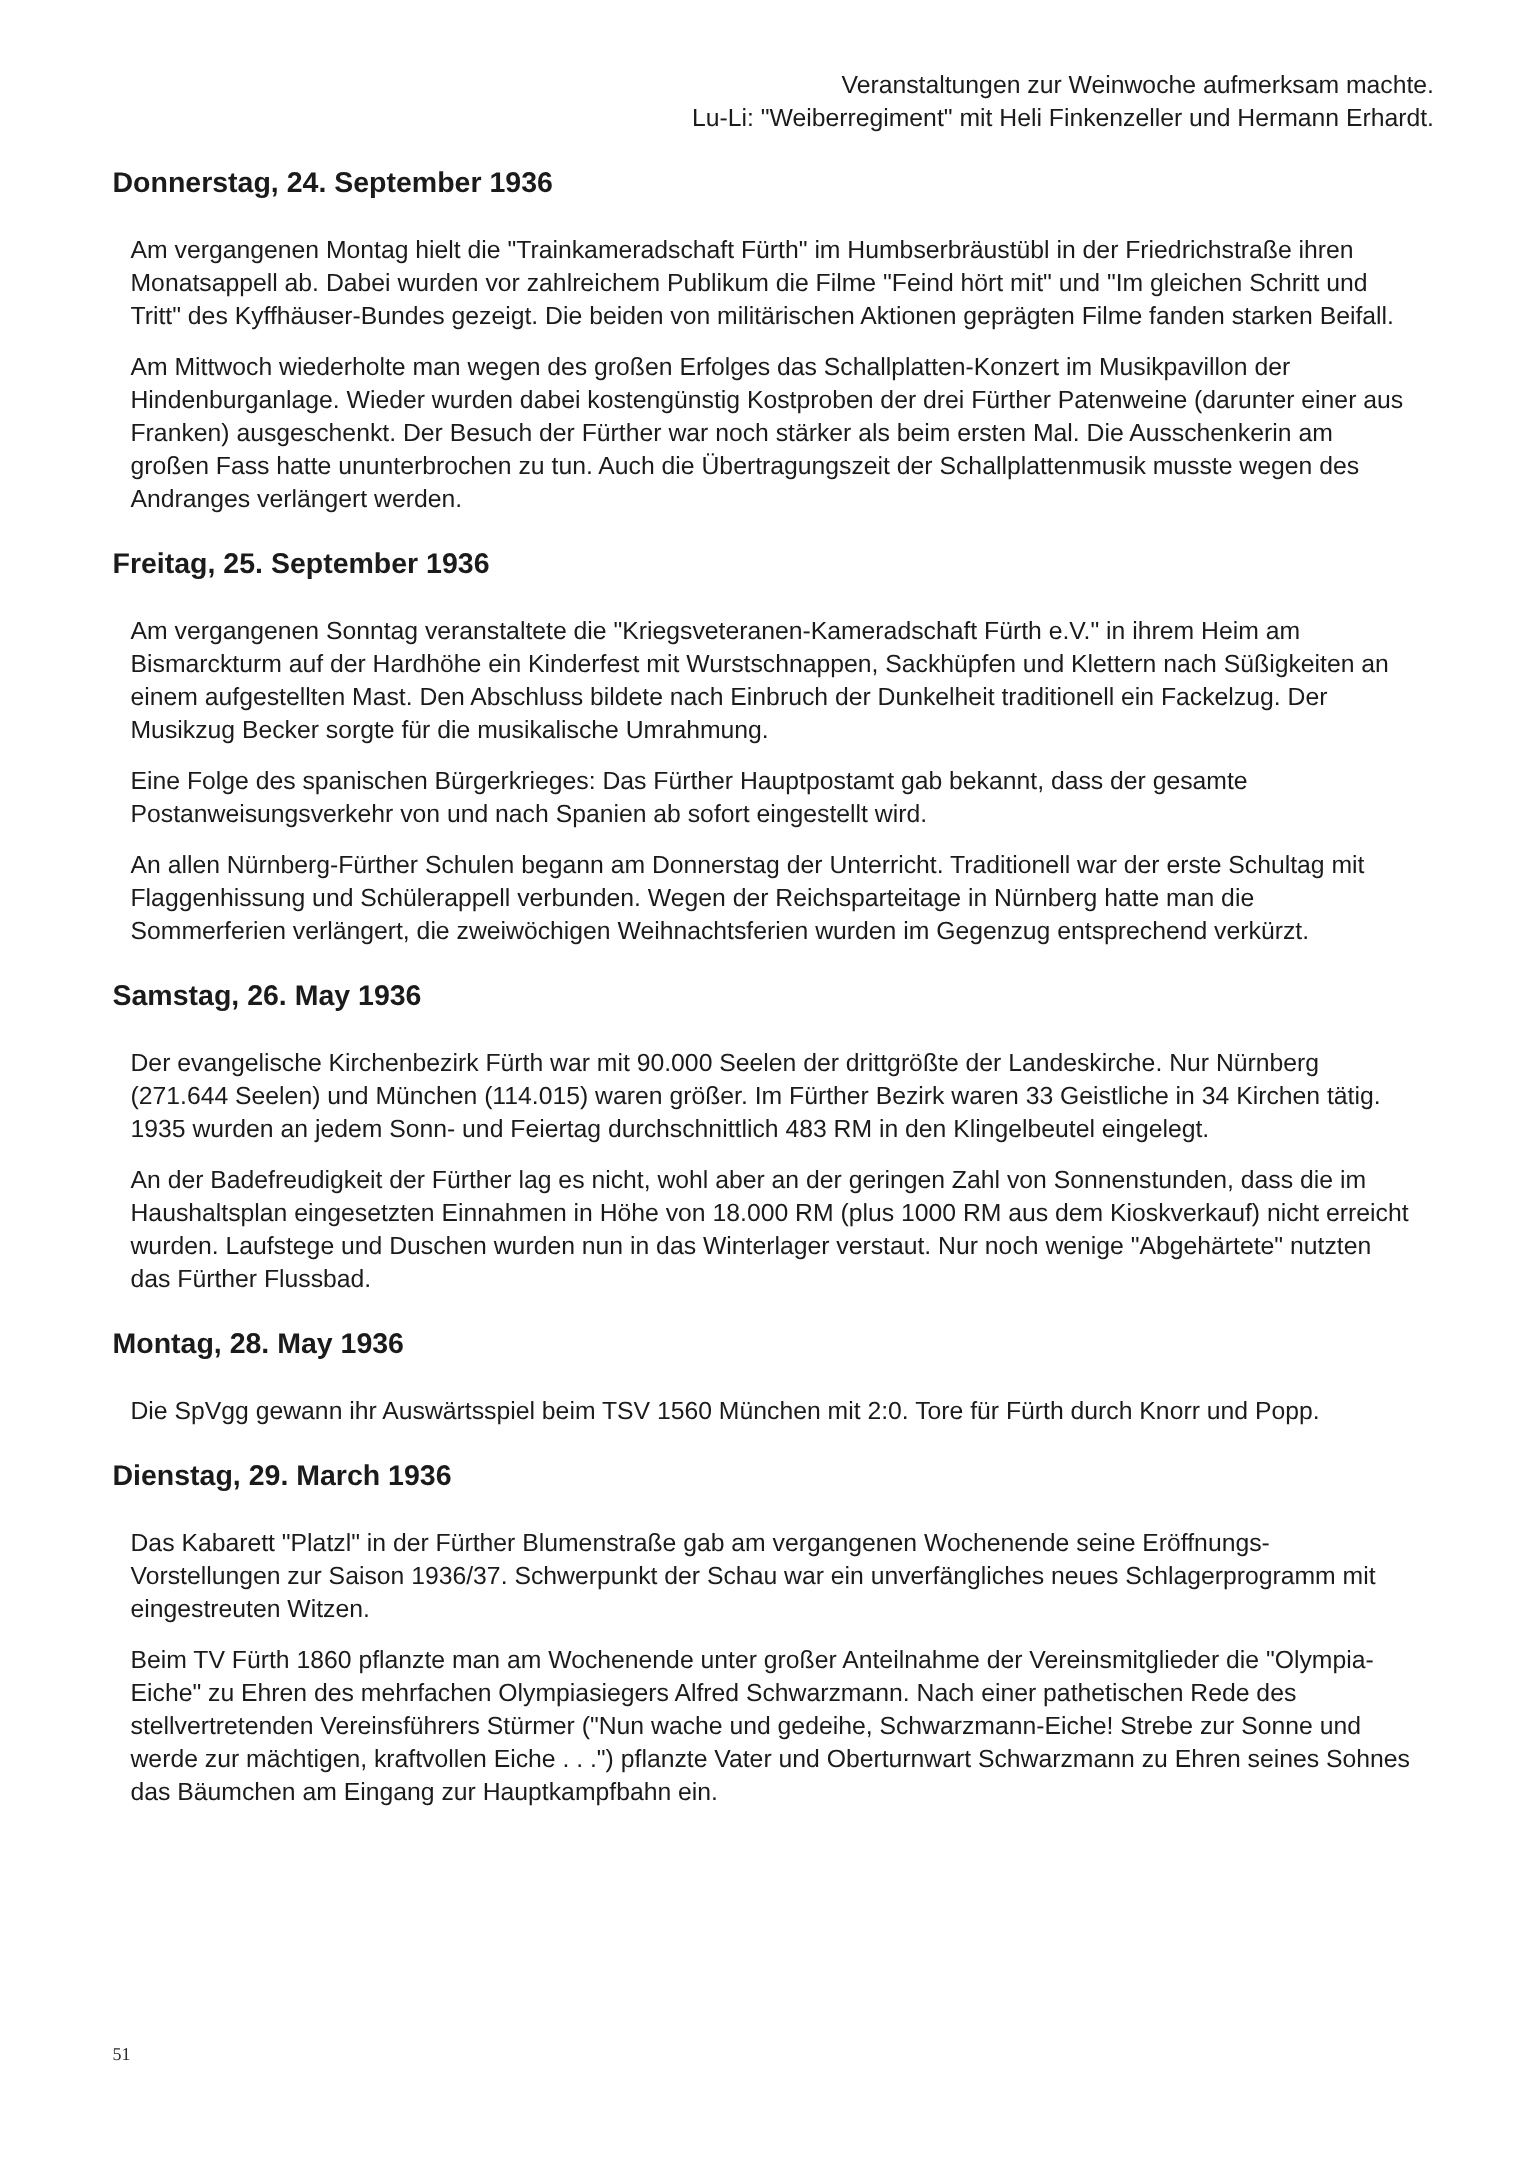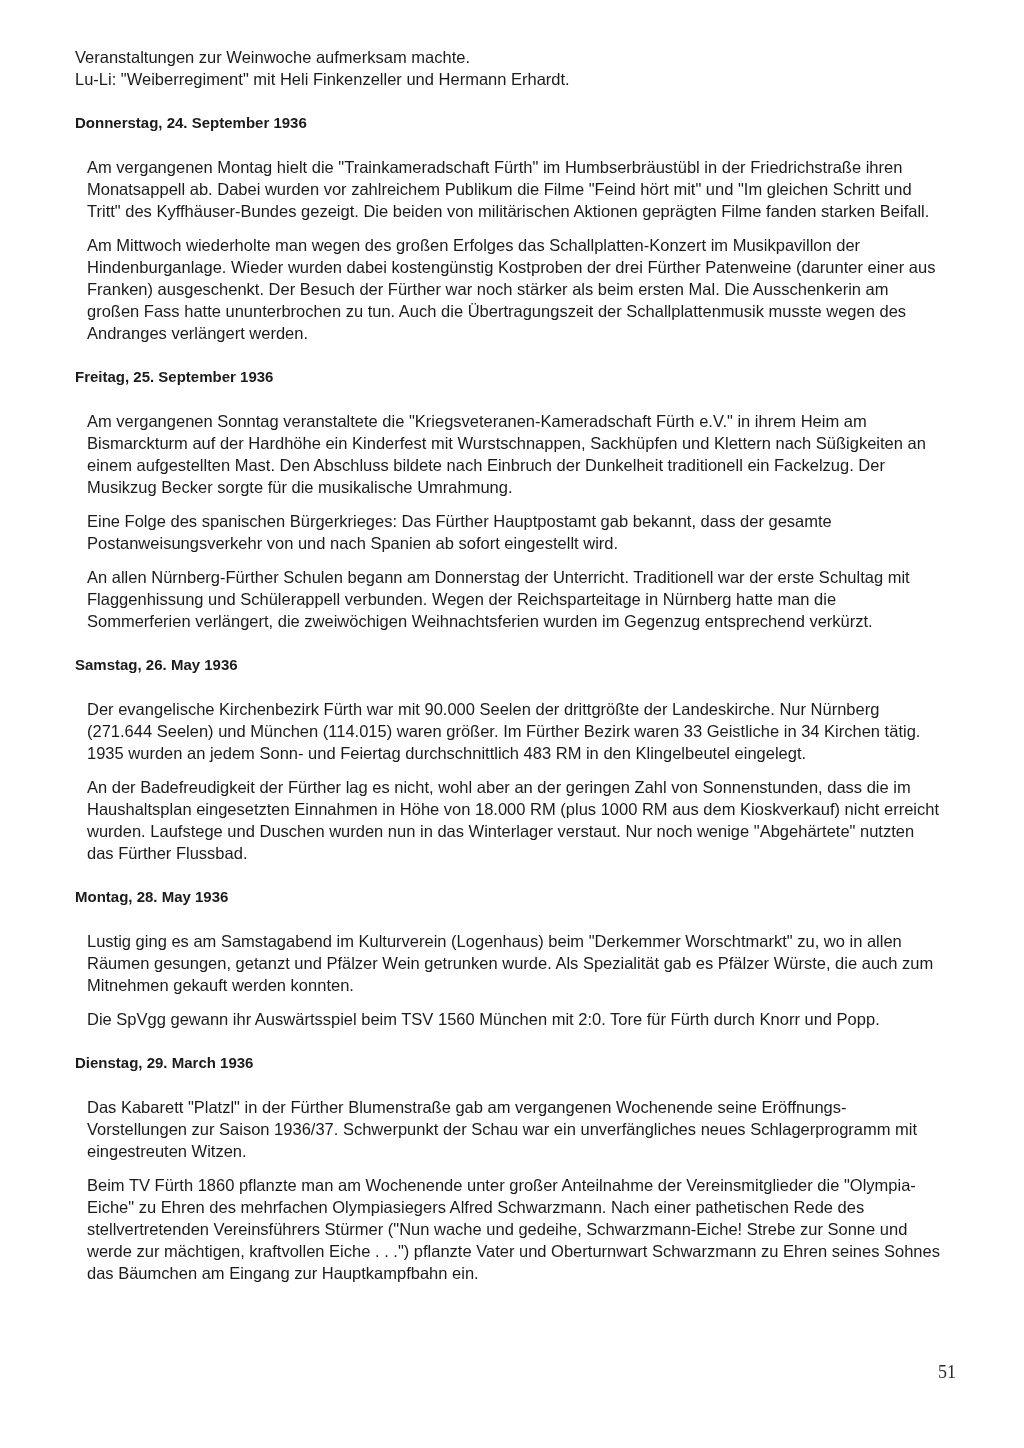--- a/index.html
+++ b/index.html
@@ -18,38 +18,39 @@
   .page {
     position: absolute;
     left: 75px;
     top: 46px;
     width: 881px;
     font-size: 16.5px;
     line-height: 22px;
   }
   .intro-line {
     margin: 0;
+    text-align: right;
   }
   .section-heading {
-    font-size: 15px;
+    font-size: 19px;
     line-height: 22px;
     font-weight: bold;
     margin: 22px 0 22px 0;
   }
   .entry {
     margin: 12px;
   }
   .footer {
     position: absolute;
     left: 75px;
     top: 1362px;
     width: 881px;
-    text-align: right;
+    text-align: left;
     font-family: "Liberation Serif", serif;
-    font-size: 18px;
+    font-size: 12px;
     color: #2a2a2a;
   }
 </style>
 </head>
 <body>
 
 <div class="page">
   <div>
       <div class="intro-line">Veranstaltungen zur Weinwoche aufmerksam machte.</div>
       <div class="intro-line">Lu-Li: "Weiberregiment" mit Heli Finkenzeller und Hermann Erhardt.</div>
@@ -59,21 +60,20 @@
       <p class="entry">Am vergangenen Montag hielt die "Trainkameradschaft Fürth" im Humbserbräustübl in der Friedrichstraße ihren Monatsappell ab. Dabei wurden vor zahlreichem Publikum die Filme "Feind hört mit" und "Im gleichen Schritt und Tritt" des Kyffhäuser-Bundes gezeigt. Die beiden von militärischen Aktionen geprägten Filme fanden starken Beifall.</p>
       <p class="entry">Am Mittwoch wiederholte man wegen des großen Erfolges das Schallplatten-Konzert im Musikpavillon der Hindenburganlage. Wieder wurden dabei kostengünstig Kostproben der drei Fürther Patenweine (darunter einer aus Franken) ausgeschenkt. Der Besuch der Fürther war noch stärker als beim ersten Mal. Die Ausschenkerin am großen Fass hatte ununterbrochen zu tun. Auch die Übertragungszeit der Schallplattenmusik musste wegen des Andranges verlängert werden.</p>
       <h2 class="section-heading">Freitag, 25. September 1936</h2>
       <p class="entry">Am vergangenen Sonntag veranstaltete die "Kriegsveteranen-Kameradschaft Fürth e.V." in ihrem Heim am Bismarckturm auf der Hardhöhe ein Kinderfest mit Wurstschnappen, Sackhüpfen und Klettern nach Süßigkeiten an einem aufgestellten Mast. Den Abschluss bildete nach Einbruch der Dunkelheit traditionell ein Fackelzug. Der Musikzug Becker sorgte für die musikalische Umrahmung.</p>
       <p class="entry">Eine Folge des spanischen Bürgerkrieges: Das Fürther Hauptpostamt gab bekannt, dass der gesamte Postanweisungsverkehr von und nach Spanien ab sofort eingestellt wird.</p>
       <p class="entry">An allen Nürnberg-Fürther Schulen begann am Donnerstag der Unterricht. Traditionell war der erste Schultag mit Flaggenhissung und Schülerappell verbunden. Wegen der Reichsparteitage in Nürnberg hatte man die Sommerferien verlängert, die zweiwöchigen Weihnachtsferien wurden im Gegenzug entsprechend verkürzt.</p>
       <h2 class="section-heading">Samstag, 26. May 1936</h2>
       <p class="entry">Der evangelische Kirchenbezirk Fürth war mit 90.000 Seelen der drittgrößte der Landeskirche. Nur Nürnberg (271.644 Seelen) und München (114.015) waren größer. Im Fürther Bezirk waren 33 Geistliche in 34 Kirchen tätig. 1935 wurden an jedem Sonn- und Feiertag durchschnittlich 483 RM in den Klingelbeutel eingelegt.</p>
       <p class="entry">An der Badefreudigkeit der Fürther lag es nicht, wohl aber an der geringen Zahl von Sonnenstunden, dass die im Haushaltsplan eingesetzten Einnahmen in Höhe von 18.000 RM (plus 1000 RM aus dem Kioskverkauf) nicht erreicht wurden. Laufstege und Duschen wurden nun in das Winterlager verstaut. Nur noch wenige "Abgehärtete" nutzten das Fürther Flussbad.</p>
       <h2 class="section-heading">Montag, 28. May 1936</h2>
-      <p class="entry">Lustig ging es am Samstagabend im Kulturverein (Logenhaus) beim "Derkemmer Worschtmarkt" zu, wo in allen Räumen gesungen, getanzt und Pfälzer Wein getrunken wurde. Als Spezialität gab es Pfälzer Würste, die auch zum Mitnehmen gekauft werden konnten.</p>
       <p class="entry">Die SpVgg gewann ihr Auswärtsspiel beim TSV 1560 München mit 2:0. Tore für Fürth durch Knorr und Popp.</p>
       <h2 class="section-heading">Dienstag, 29. March 1936</h2>
       <p class="entry">Das Kabarett "Platzl" in der Fürther Blumenstraße gab am vergangenen Wochenende seine Eröffnungs-Vorstellungen zur Saison 1936/37. Schwerpunkt der Schau war ein unverfängliches neues Schlagerprogramm mit eingestreuten Witzen.</p>
       <p class="entry">Beim TV Fürth 1860 pflanzte man am Wochenende unter großer Anteilnahme der Vereinsmitglieder die "Olympia-Eiche" zu Ehren des mehrfachen Olympiasiegers Alfred Schwarzmann. Nach einer pathetischen Rede des stellvertretenden Vereinsführers Stürmer ("Nun wache und gedeihe, Schwarzmann-Eiche! Strebe zur Sonne und werde zur mächtigen, kraftvollen Eiche . . .") pflanzte Vater und Oberturnwart Schwarzmann zu Ehren seines Sohnes das Bäumchen am Eingang zur Hauptkampfbahn ein.</p>
     </div>
 </div>
 
 <div class="footer">51</div>
 
 </body></html>

